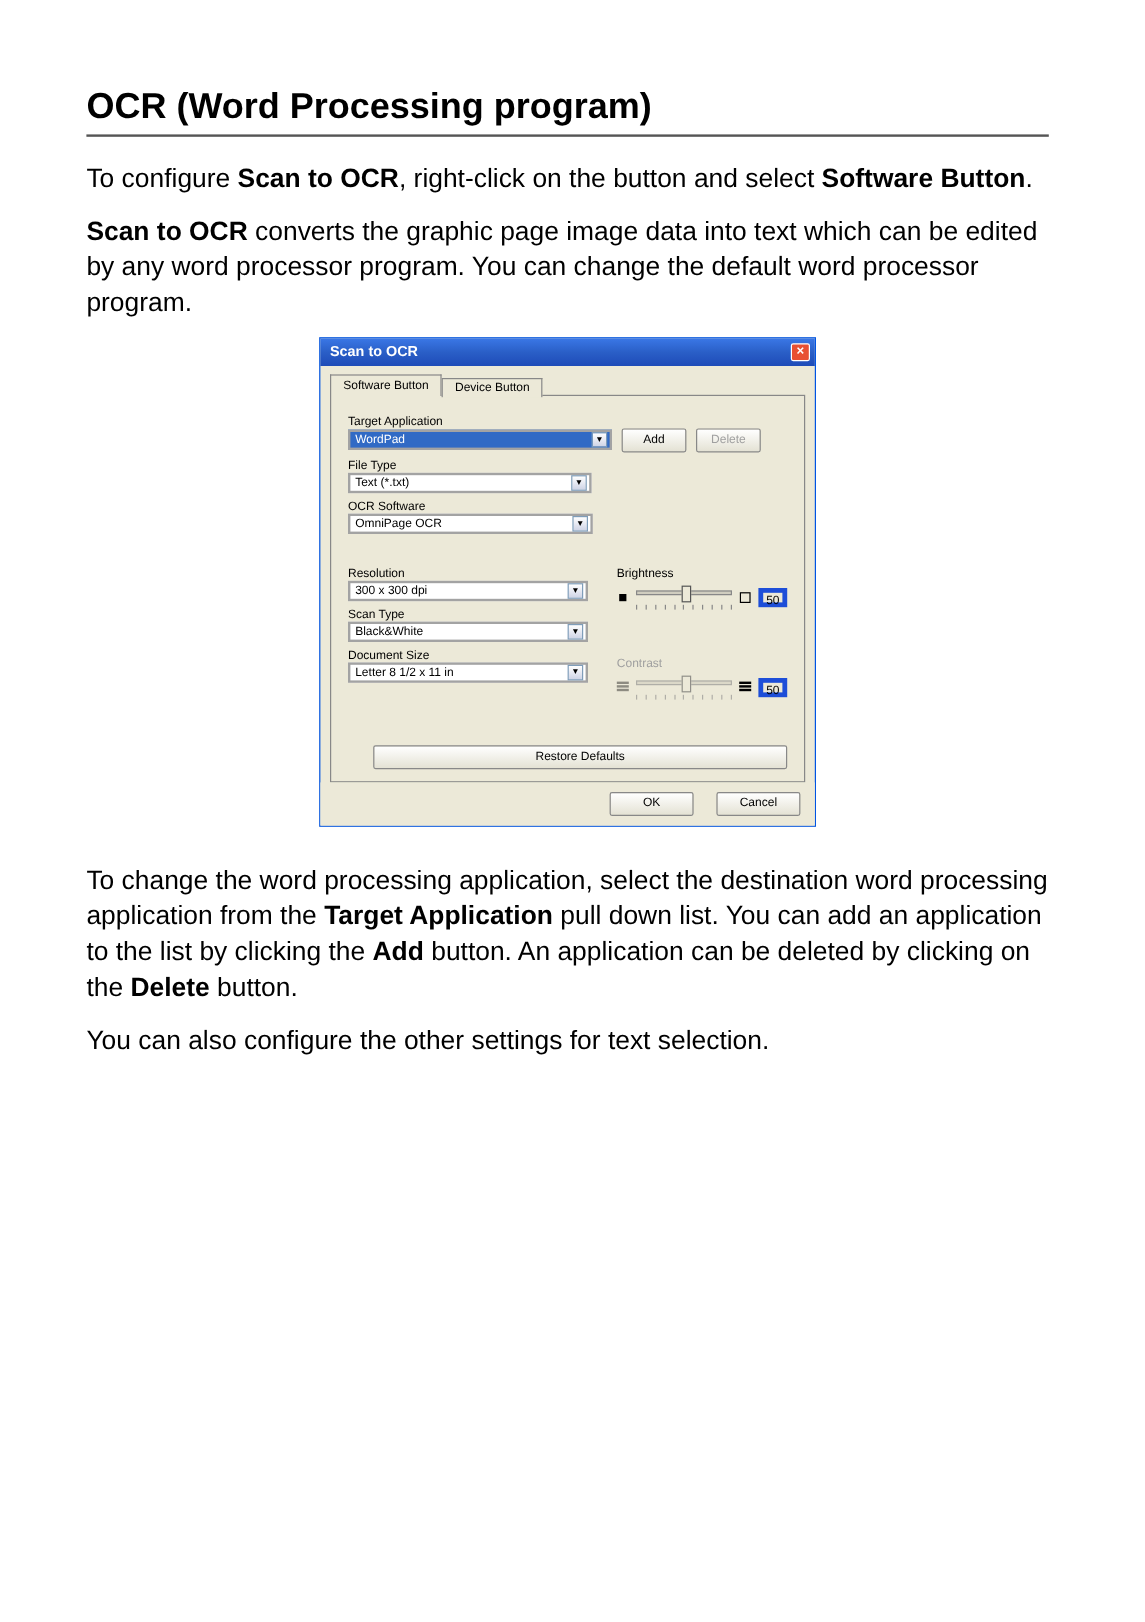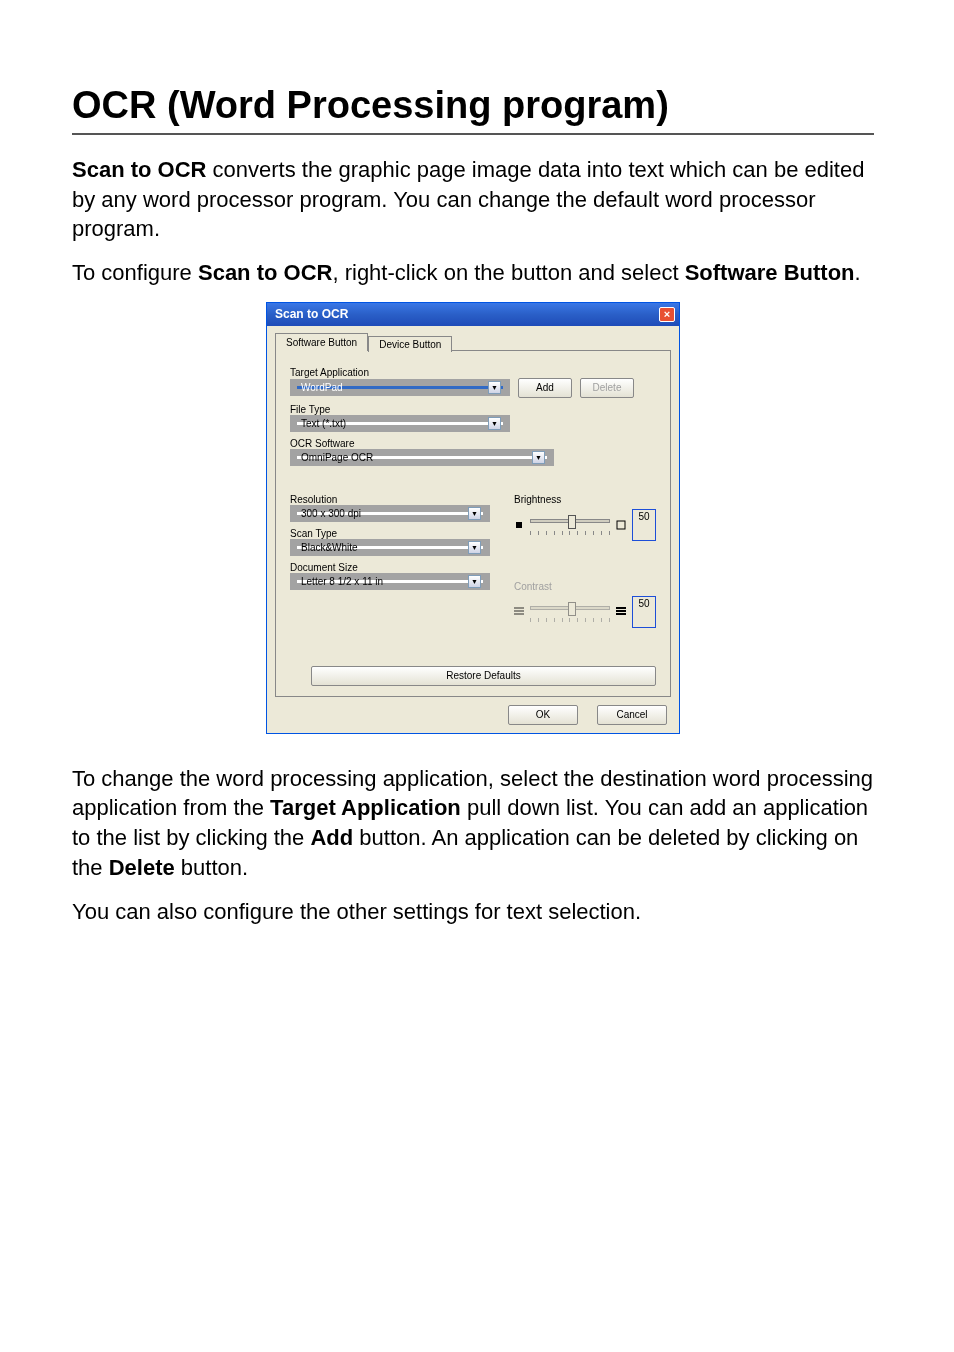--- a/index.html
+++ b/index.html
@@ -7,23 +7,23 @@
     margin: 0;
     padding: 0;
     background: #fff;
     font-family: Arial, Helvetica, sans-serif;
     width: 954px;
   }
   .page {
     padding: 72px 80px 40px 72px;
   }
   .heading {
-    font-size: 38px;
+    font-size: 30px;
     font-weight: bold;
-    margin: 12px 0 6px 0;
+    margin: 0 0 6px 0;
   }
   .rule {
     border: none;
     border-top: 2px solid #555;
     margin: 0 0 20px 0;
   }
   .para {
     font-size: 22px;
     line-height: 1.35;
     margin: 0 0 14px 0;
@@ -95,21 +95,21 @@
     background: #ece9d8;
     padding: 10px 14px;
   }
   .field-label {
     font-size: 10px;
     margin-top: 6px;
   }
   .row { display: flex; align-items: center; gap: 8px; }
   .select-box {
     background: #fff;
-    border: 7px solid #a3a3a3;
+    border: 2px solid #a3a3a3;
     height: 17px;
     line-height: 15px;
     padding: 0 2px 0 4px;
     font-size: 10px;
     display: flex;
     justify-content: space-between;
     align-items: center;
   }
   .select-box.highlight {
     background: #316ac5;
@@ -181,23 +181,23 @@
     left: 0;
     right: 0;
     display: flex;
     justify-content: space-between;
     font-size: 6px;
     color: #888;
   }
   .ticks span { width: 1px; height: 4px; background: #888; }
   .slider-val {
     width: 24px;
-    height: 32px;
-    background: #ece9d8;
-    border: 1px solid #1d4ed8;
+    height: 16px;
+    background: #ece9d8;
+    border: 4px solid #1d4ed8;
     font-size: 10px;
     text-align: center;
     line-height: 14px;
   }
   .bright-icon {
     width: 10px;
     height: 10px;
   }
   .contr-icon {
     width: 10px;
@@ -223,25 +223,25 @@
   }
 </style>
 </head>
 <body>
 
 <div class="page">
   <h1 class="heading">OCR (Word Processing program)</h1>
   <hr class="rule">
 
   <p class="para">
+    <span>To configure </span><span class="bold">Scan to OCR</span><span>, right-click on the button and select </span><span class="bold">Software Button</span><span>.</span>
+  </p>
+
+  <p class="para">
     <span class="bold">Scan to OCR</span><span> converts the graphic page image data into text which can be edited by any word processor program. You can change the default word processor program.</span>
-  </p>
-
-  <p class="para">
-    <span>To configure </span><span class="bold">Scan to OCR</span><span>, right-click on the button and select </span><span class="bold">Software Button</span><span>.</span>
   </p>
 
   <div class="dialog-wrap">
     <div class="dialog">
       <div class="titlebar">
         <span>Scan to OCR</span>
         <div class="closebtn">×</div>
       </div>
 
       <div class="tabs">
@@ -256,27 +256,27 @@
           <div class="row">
             <div class="select-box highlight" style="flex:0 0 220px">
               <span>WordPad</span>
               <div class="arrow-btn">▼</div>
             </div>
             <div class="winbtn">Add</div>
             <div class="winbtn disabled">Delete</div>
           </div>
 
           <div class="field-label">File Type</div>
-          <div class="select-box" style="width:220px">
+          <div class="select-box" style="width:203px">
             <span>Text (*.txt)</span>
             <div class="arrow-btn">▼</div>
           </div>
 
           <div class="field-label">OCR Software</div>
-          <div class="select-box" style="width:264px">
+          <div class="select-box" style="width:204px">
             <span>OmniPage OCR</span>
             <div class="arrow-btn">▼</div>
           </div>
 
           <div class="column-wrap">
             <div class="col-left">
               <div class="field-label" style="margin-top:0">Resolution</div>
               <div class="select-box">
                 <span>300 x 300 dpi</span>
                 <div class="arrow-btn">▼</div>

